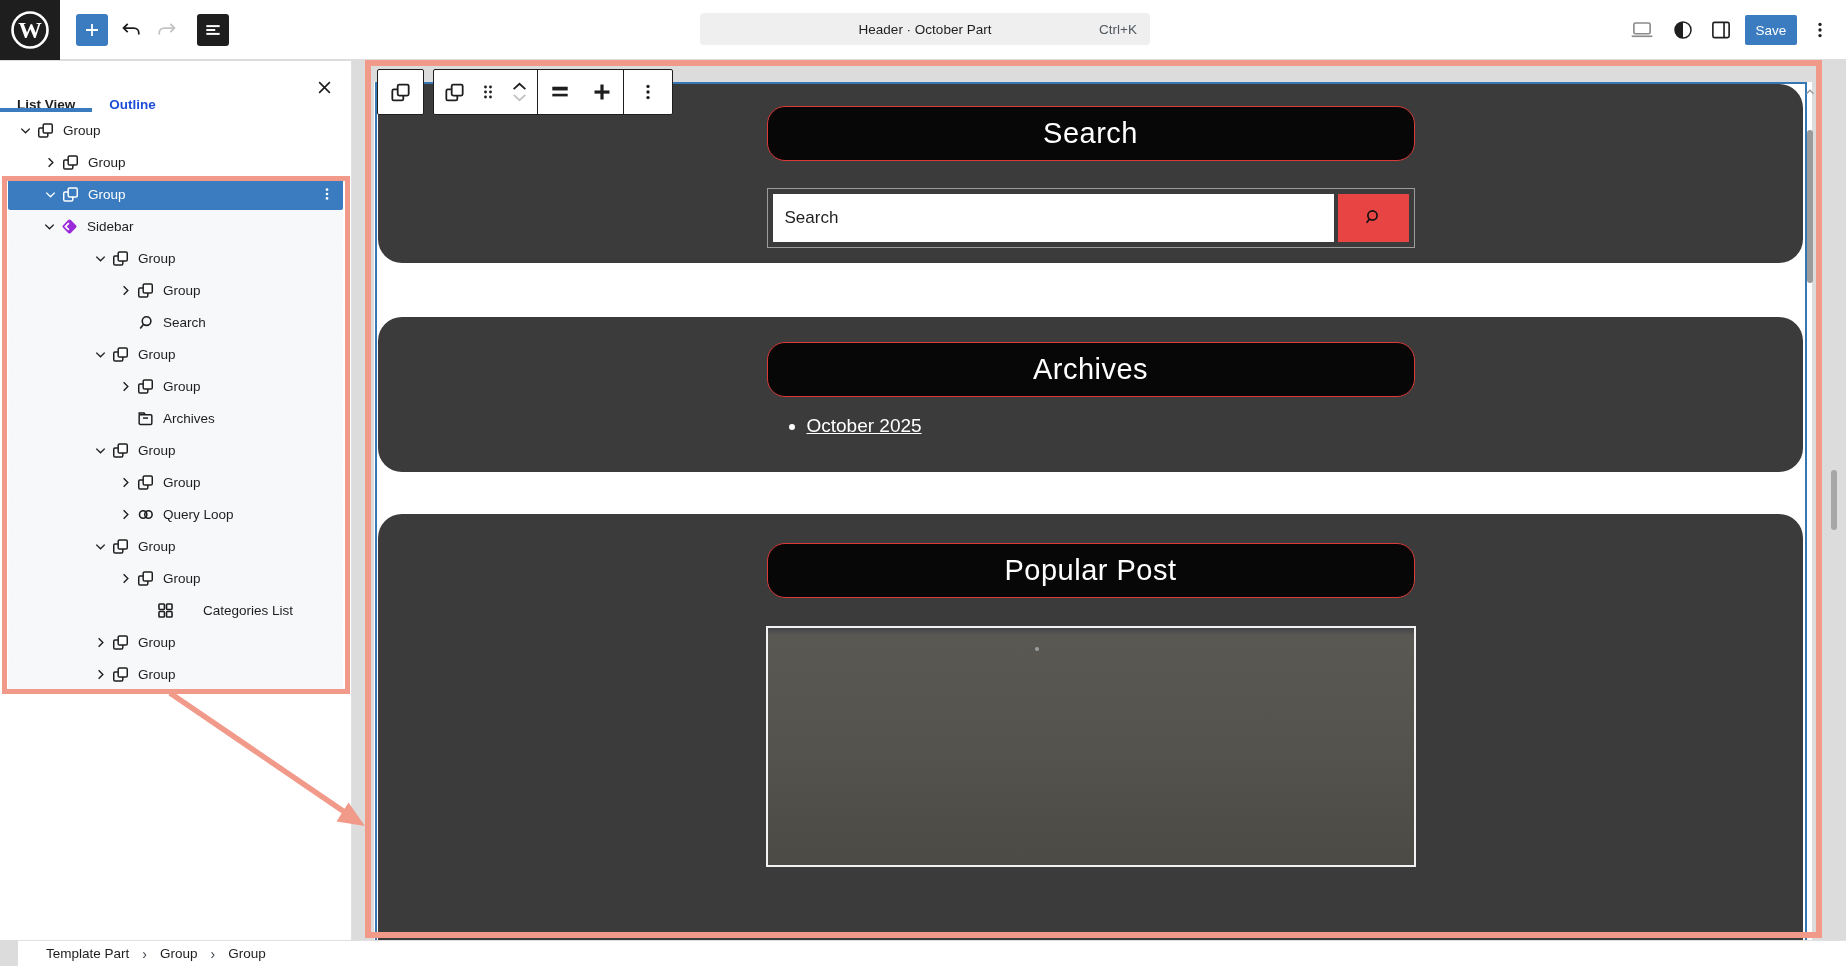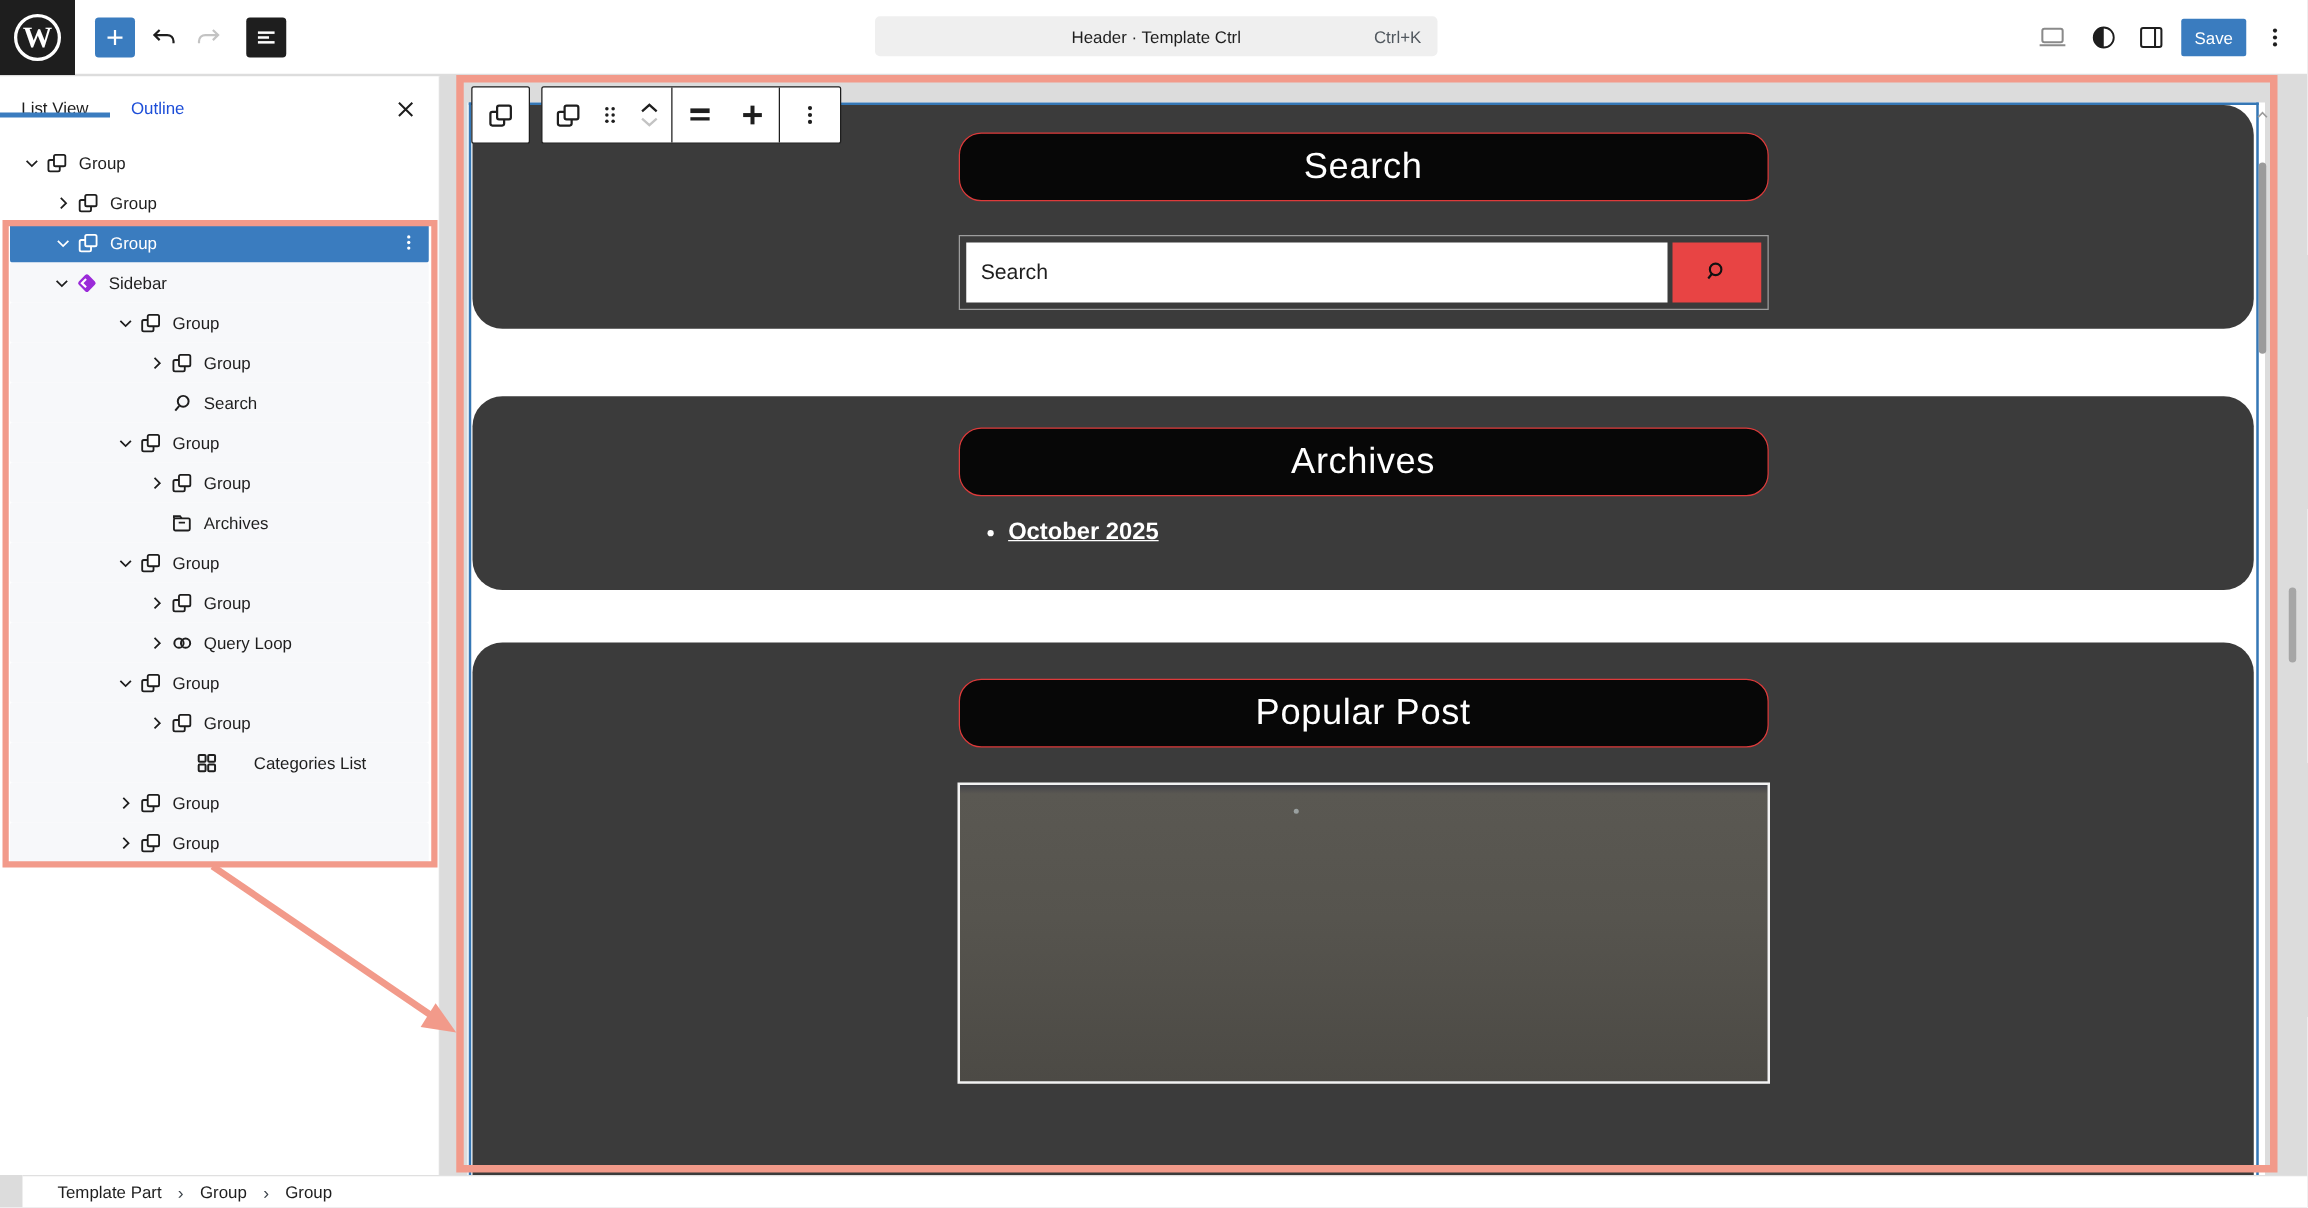--- a/index.html
+++ b/index.html
@@ -24,21 +24,21 @@
   .icon-laptop { left:1629px; top:17px; width:26px; height:26px; }
   .icon-contrast { left:1671px; top:18px; width:24px; height:24px; }
   .icon-panel { left:1708px; top:17px; width:26px; height:26px; }
   .btn-save { left:1745px; top:15px; width:52px; height:30px; background:var(--blue); color:#fff; border-radius:2px; font-size:13.5px; }
   .btn-more { left:1806px; top:16px; width:28px; height:28px; }
 
   :root { --blue:#3a7cbf; --salmon:#f29a8a; }
 
   
   .panel { position:absolute; left:0; top:61px; width:352px; height:879px; background:#fff; border-right:1px solid #e0e0e0; z-index:10; }
-  .tabs { position:relative; height:51px; display:flex; align-items:center; }
+  .tabs { position:relative; height:51px; display:flex; align-items:flex-end;font-weight:bold; }
   .tab { position:relative; display:flex; align-items:center; padding:0 17px; font-size:13.5px; color:#1d4ed8; cursor:pointer; }
   .tab.active { color:#1e1e1e; }
   .tab.active::after { content:""; position:absolute; left:0; right:0; bottom:0; height:4px; background:var(--blue); }
   .close-btn { position:absolute; right:14px; top:13px; width:26px; height:26px; display:flex; align-items:center; justify-content:center; cursor:pointer; }
 
   .tree { padding-top:2px; }
   .row { display:flex; align-items:center; height:32px; margin:0 8px; border-radius:2px; font-size:13.5px; cursor:pointer; }
   .row .chev { width:19px; display:flex; justify-content:center; flex:none; }
   .row .bicon { width:21px; display:flex; justify-content:center; flex:none; margin-right:7px; --rowbg:#fff; }
   .row .lbl { white-space:nowrap; }
@@ -55,21 +55,21 @@
   .card.c1 { top:2px; height:179px; border-top-left-radius:6px; border-top-right-radius:24px; }
   .card.c2 { top:235px; height:155px; }
   .card.c3 { top:432px; height:426px; border-bottom-left-radius:0; border-bottom-right-radius:0; }
   .pill { width:648px; height:55px; margin:0 auto; background:#070707; border:1.7px solid #dd3a3a; border-radius:18px;
     display:flex; align-items:center; justify-content:center; color:#fff; font-size:29px; letter-spacing:0.5px; }
   .c1 .pill { margin-top:22px; } .c2 .pill { margin-top:25px; } .c3 .pill { margin-top:29px; }
   .search-row { width:648px; margin:27px auto 0; border:1.5px solid #9d9d9d; padding:5px; display:flex; gap:4px; }
   .search-input { flex:1; height:48px; border:none; outline:none; background:#fff; font-size:17px; color:#1e1e1e; padding:0 12px; font-family:"Liberation Sans",sans-serif; }
   .search-input::placeholder { color:#1e1e1e; opacity:1; }
   .search-btn { width:71px; height:48px; background:#e84444; border:none; display:flex; align-items:center; justify-content:center; cursor:pointer; }
-  .arch-list { width:648px; margin:14px auto 0; padding-left:40px; color:#fff;font-weight:bold; }
+  .arch-list { width:648px; margin:14px auto 0; padding-left:40px; color:#fff; }
   .arch-list li { font-size:19px; line-height:30px; }
   .arch-list a { color:#fff; text-decoration:underline; cursor:pointer; }
   .photo-frame { width:650px; margin:28px auto 0; border:2px solid #f2f2f2; height:241px; overflow:hidden; position:relative;
     background:linear-gradient(180deg,#434349 0%,#5a5852 3%,#56544e 45%,#4c4a45 100%); }
   .photo-dot { position:absolute; left:267px; top:19px; width:4px; height:4px; border-radius:50%; background:#9aa0a0; }
   .photo-caption { position:absolute; top:237px; left:0; width:100%; text-align:center; font-family:"Liberation Serif",serif;
     font-size:72px; font-weight:400; letter-spacing:27px; text-indent:27px; color:#d9d4cc; white-space:nowrap; }
   .ifr-scroll { position:absolute; left:1807px; top:130px; width:6px; height:153px; background:#9b9b9b; border-radius:3px; z-index:9; }
   .ifr-scroll-up { position:absolute; left:1805px; top:88px; z-index:9; }
   .win-scroll { position:absolute; left:1831px; top:470px; width:6px; height:60px; background:#a6a6a6; border-radius:3px; z-index:9; }
@@ -124,21 +124,21 @@
     </button>
     <button class="tb-btn btn-listview">
       <svg width="20" height="20" viewBox="0 0 18 18">
         <rect x="3" y="4.6" width="12" height="1.8" fill="#fff"></rect>
         <rect x="3" y="8.1" width="8" height="1.8" fill="#fff"></rect>
         <rect x="3" y="11.6" width="12" height="1.8" fill="#fff"></rect>
       </svg>
     </button>
 
     <div class="cmdbar">
-      <span>Header · Template Ctrl</span>
+      <span>Header · October Part</span>
       <span class="shortcut">Ctrl+K</span>
     </div>
 
     <button class="tb-btn icon-laptop">
       <svg width="26" height="26" viewBox="0 0 24 24">
         <rect x="4.5" y="5.5" width="15" height="10" rx="1.5" fill="none" stroke="#8a8a8a" stroke-width="1.5"></rect>
         <path d="M2.5 17.8 h19" stroke="#8a8a8a" stroke-width="1.5"></path>
       </svg>
     </button>
     <button class="tb-btn icon-contrast">

